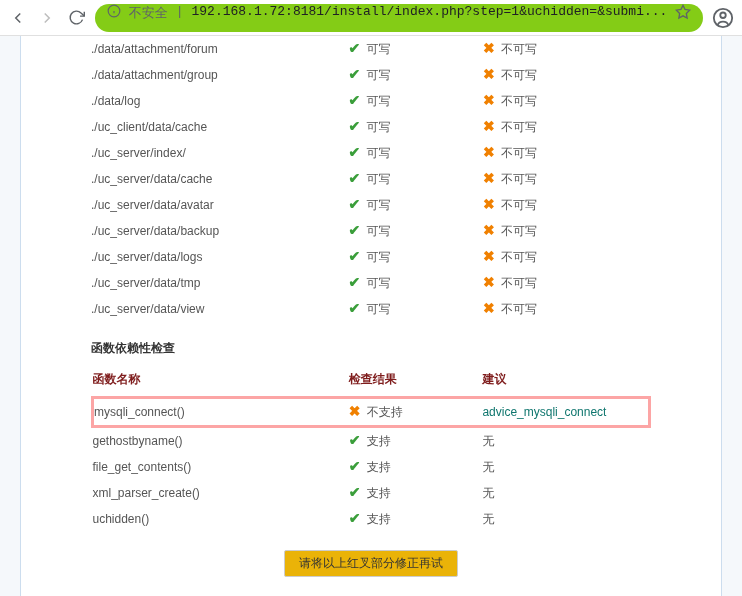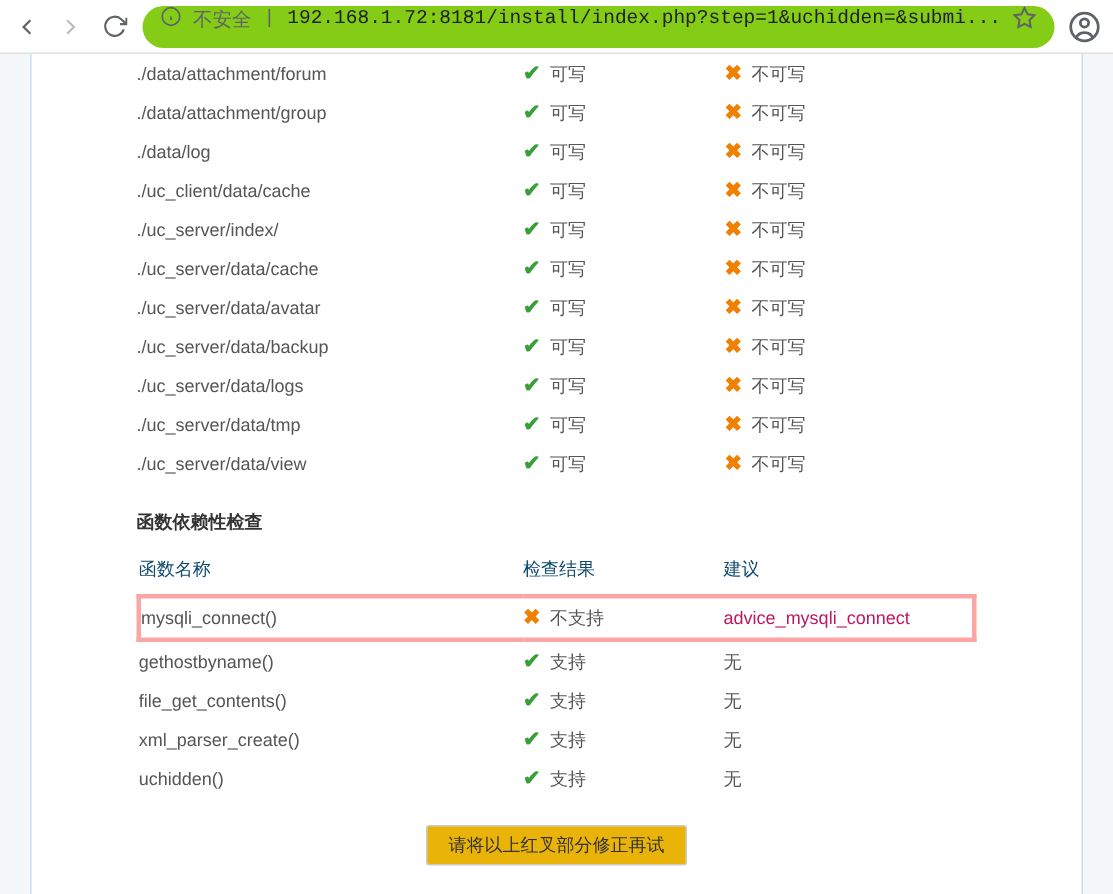--- a/index.html
+++ b/index.html
@@ -20,24 +20,24 @@
     .panel { background: #fff; border: 1px solid #cde; border-top: none; padding: 0 0 20px; }
     .content { padding: 0 70px; }
     
     table { width: 100%; border-collapse: collapse; }
     table td { padding: 4px 0; font-size: 12px; color: #555; vertical-align: middle; }
     
     .icon-check { color: #3a9e3a; font-weight: bold; font-size: 14px; display: inline-block; width: 18px; }
     .icon-cross { color: #f08000; font-weight: bold; font-size: 14px; display: inline-block; width: 18px; }
     
     .section-title { font-weight: bold; color: #333; padding: 18px 0 10px; font-size: 12px; }
-    .header-row td { color: #0c4a6e; font-size: 12px; padding-bottom: 8px; }
+    .header-row td { color: #7f1d1d; font-size: 12px; padding-bottom: 8px; font-weight: bold; }
     
     .highlight-box { border: 3px solid #fca5a5; border-radius: 6px; }
-    .advice-link { color: #be185d; }
+    .advice-link { color: #0f766e; }
     
     .btn-row { text-align: center; padding-top: 18px; }
     .retry-btn { display: inline-block; padding: 4px 14px; background: #eab308; border: 1px solid #ccc; border-radius: 2px; font-size: 12px; color: #333; cursor: pointer; }
     
     .footer { text-align: center; padding: 18px 0 0; font-size: 12px; color: #555; }
     
     .col-name { width: 46%; }
     .col-check { width: 24%; }
     .col-advice { width: 30%; }
   </style>

